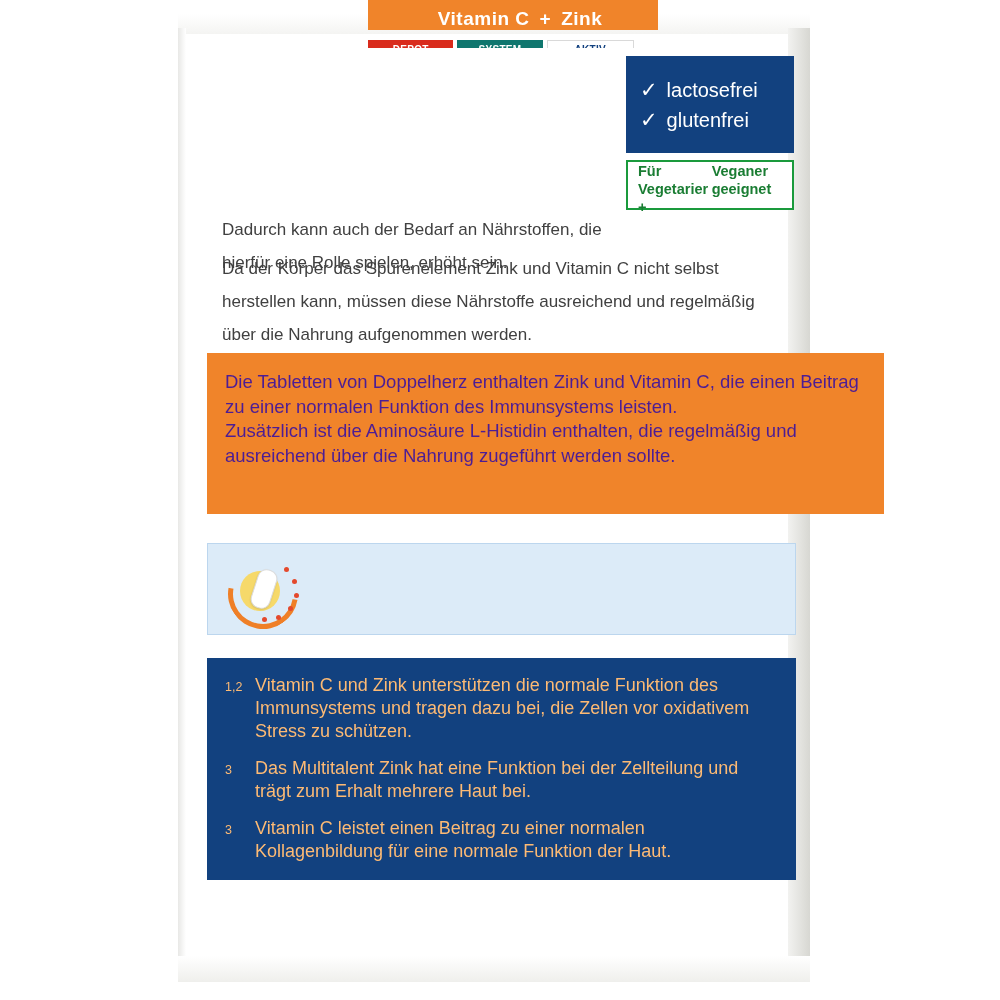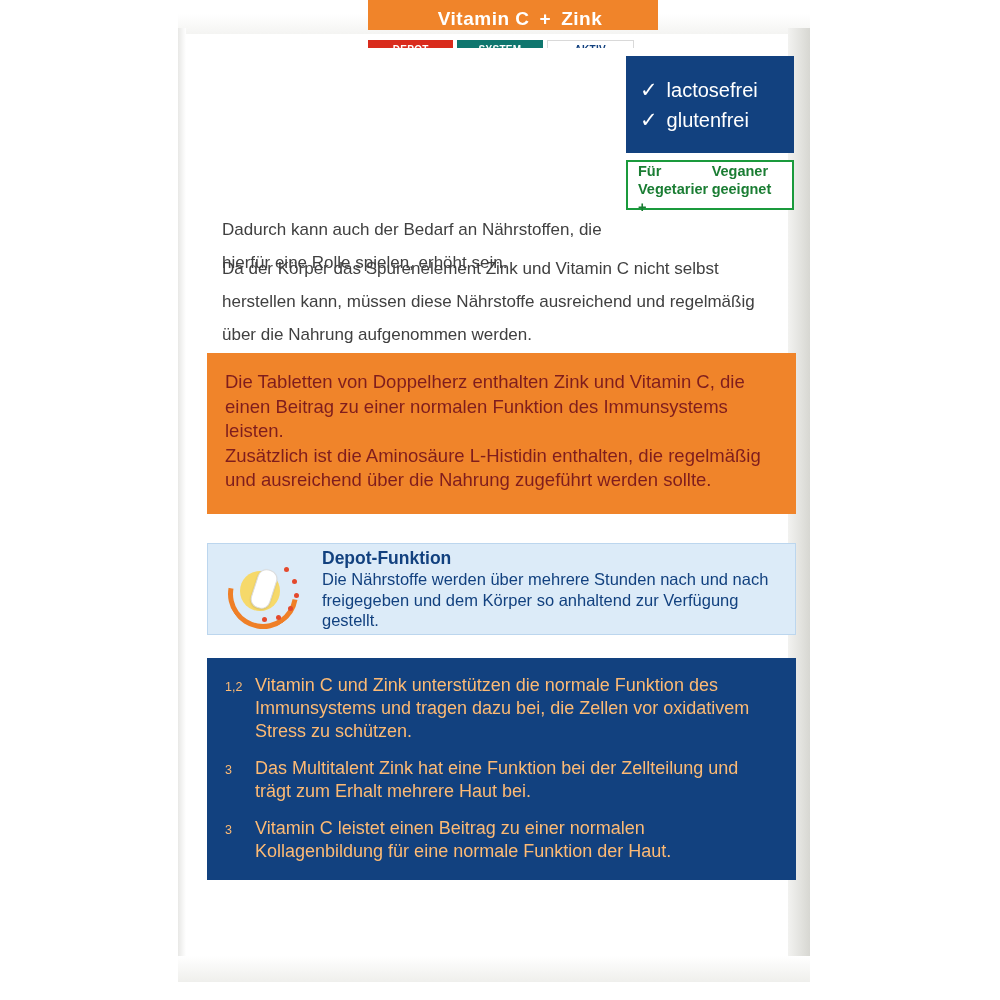--- a/index.html
+++ b/index.html
@@ -187,24 +187,24 @@
     flex-direction: row;
     justify-content: center;
     padding-left: 10px;
   }
 
   
   .orange-block {
     position: absolute;
     left: 207px;
     top: 353px;
-    width: 589px;
+    width: 677px;
     height: 161px;
     background: #f0842a;
-    color: #7f1d1d;
+    color: #4c1d95;
     box-sizing: border-box;
     padding: 17px 22px 0 18px;
     font-size: 18.5px;
     line-height: 24.5px;
   }
 
   
   .depot-block {
     position: absolute;
     left: 207px;
@@ -351,24 +351,20 @@
       <div class="clock-arc"></div>
       <div class="clock-face"></div>
       <div class="tablet"></div>
       <div class="dot" style="left:66px; top:14px;"></div>
       <div class="dot" style="left:74px; top:26px;"></div>
       <div class="dot" style="left:76px; top:40px;"></div>
       <div class="dot" style="left:70px; top:53px;"></div>
       <div class="dot" style="left:58px; top:62px;"></div>
       <div class="dot" style="left:44px; top:64px;"></div>
     </div>
-    <div class="depot-text">
-      <div class="depot-title">Depot-Funktion</div>
-      <div>Die Nährstoffe werden über mehrere Stunden nach und nach freigegeben und dem Körper so anhaltend zur Verfügung gestellt.</div>
-    </div>
   </div>
 
   <div class="blue-block">
     <div class="fn">
       <div class="marker">1,2</div>
       <div class="body">Vitamin C und Zink unterstützen die normale Funktion des Immunsystems und tragen dazu bei, die Zellen vor oxidativem Stress zu schützen.</div>
     </div>
     <div class="fn">
       <div class="marker">3</div>
       <div class="body">Das Multitalent Zink hat eine Funktion bei der Zellteilung und trägt zum Erhalt mehrere Haut bei.</div>

